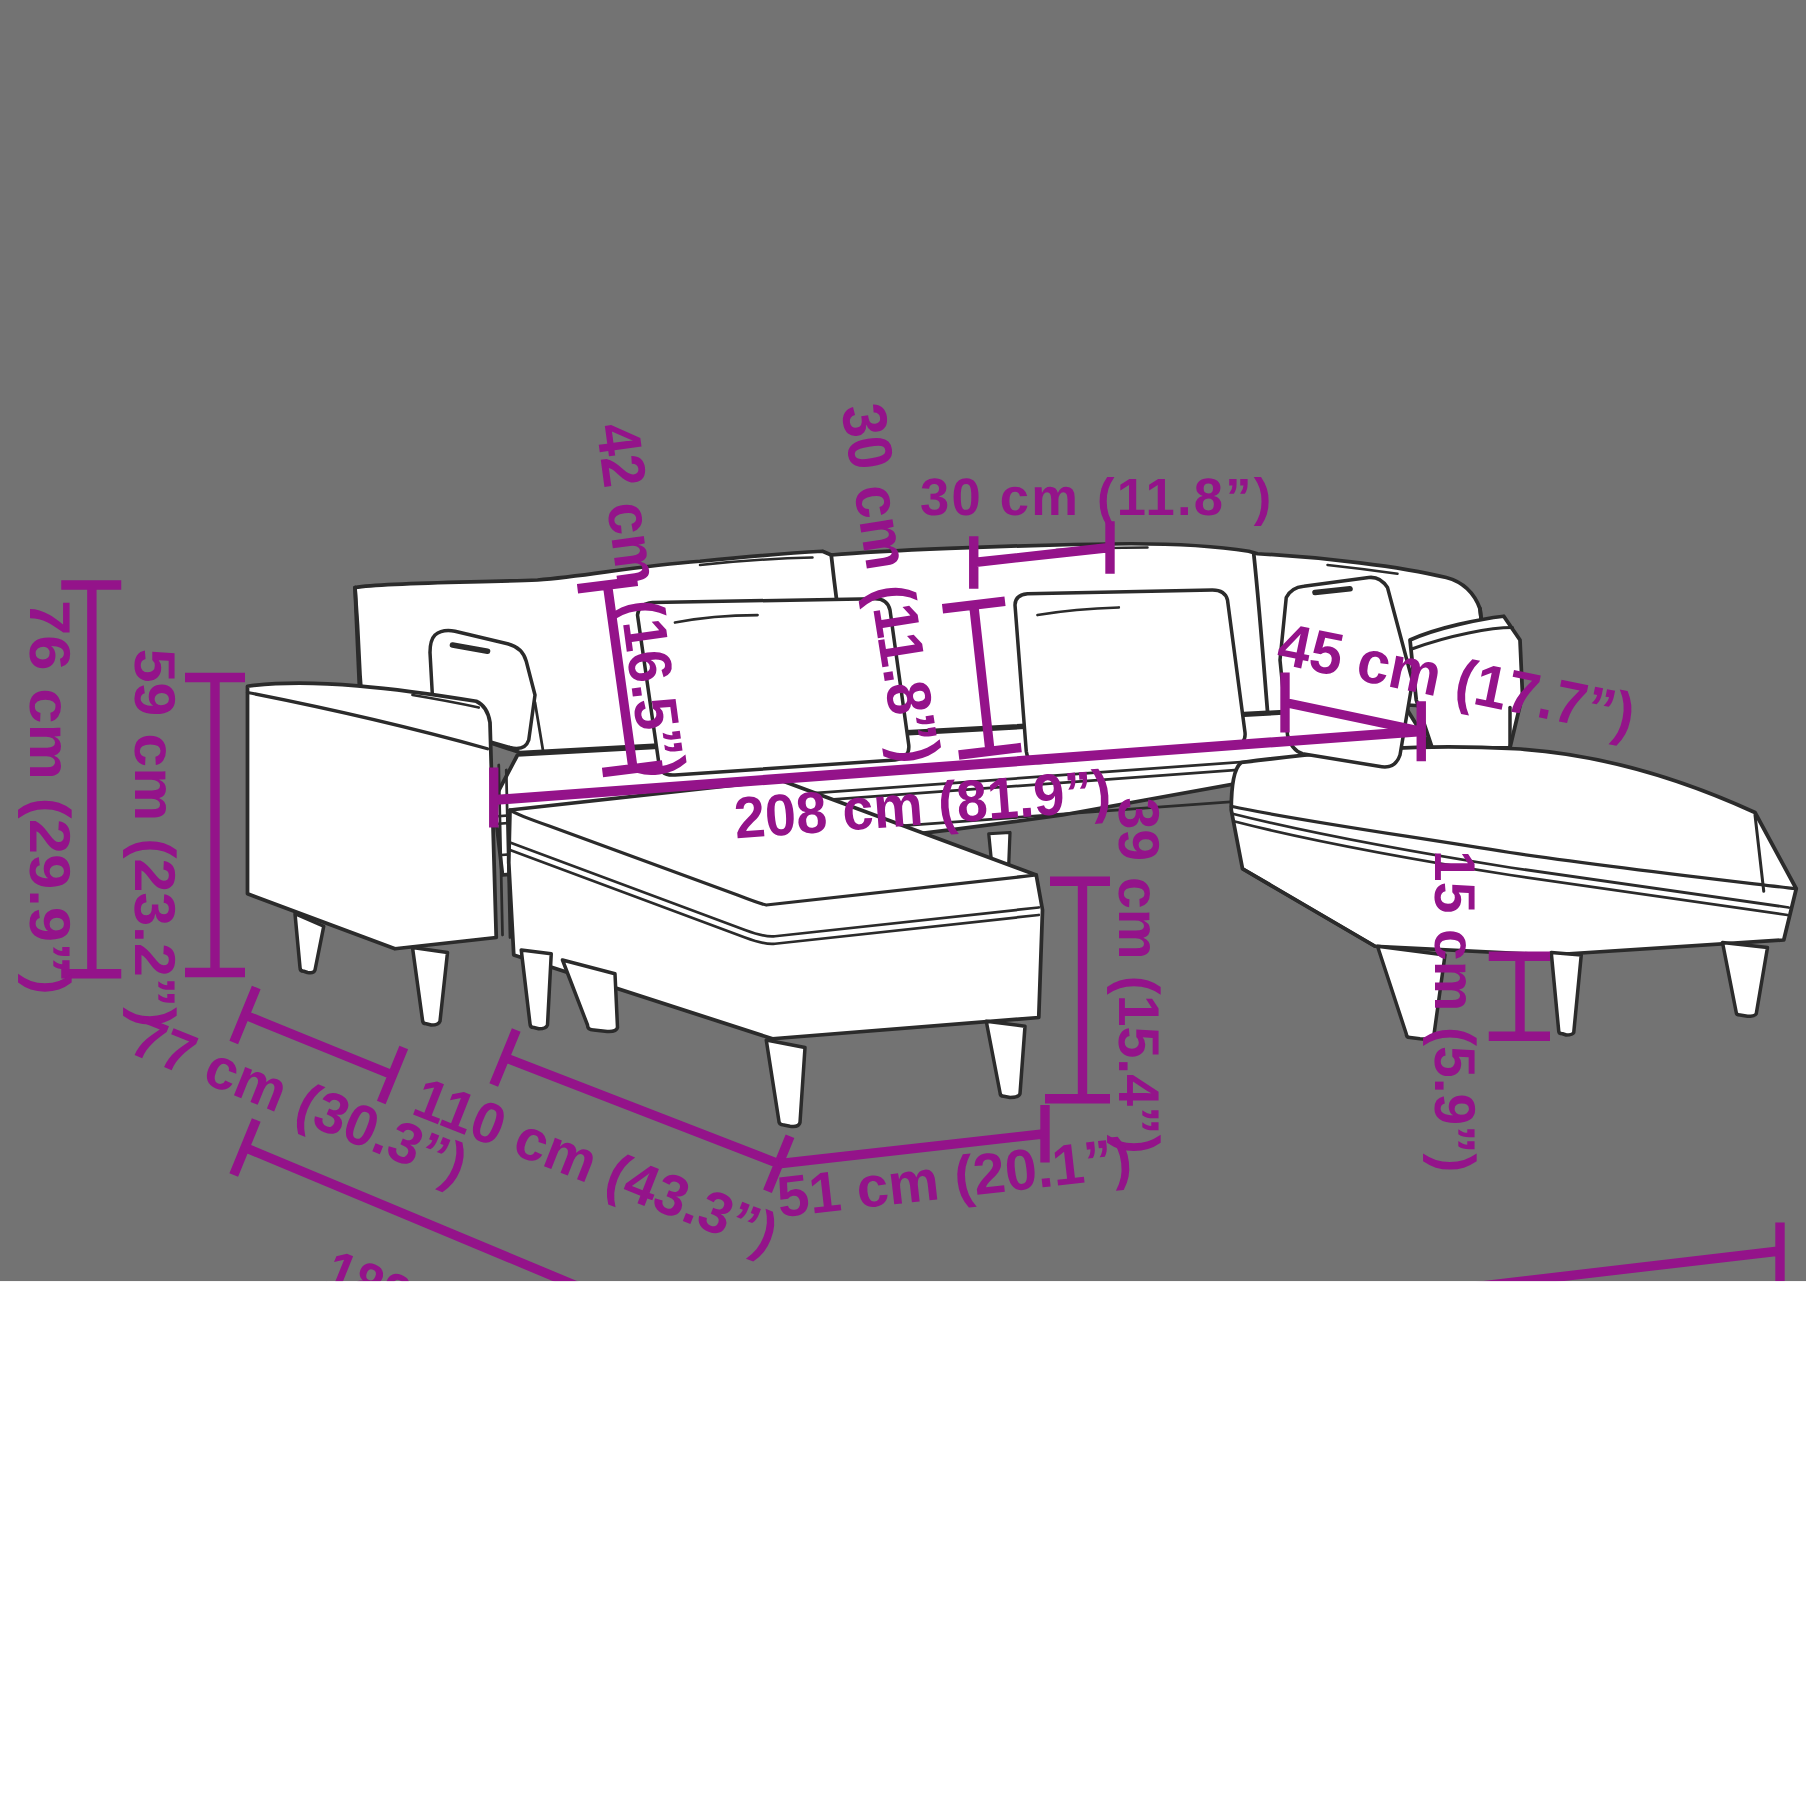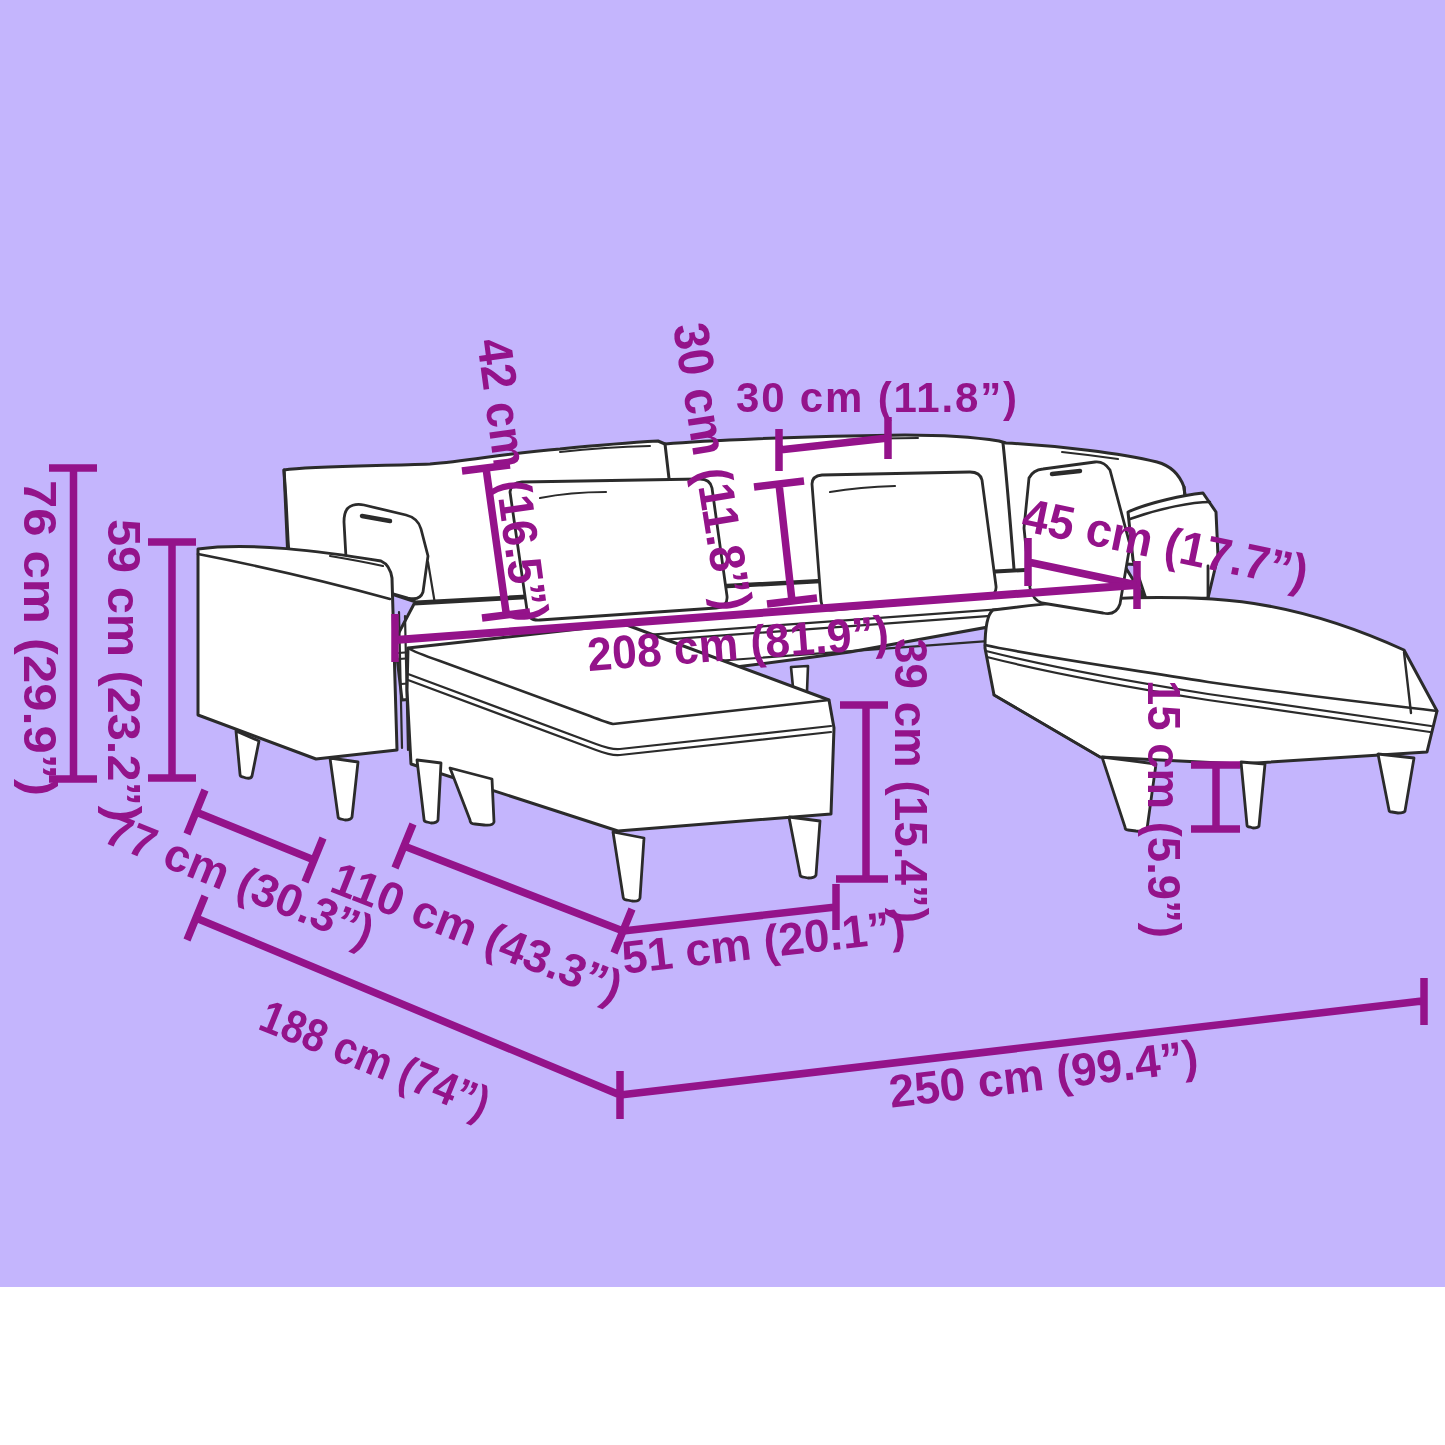--- a/index.html
+++ b/index.html
@@ -1,16 +1,16 @@
 <!DOCTYPE html>
 <html><head>
 <meta charset="utf-8">
 <style>
   html,body{margin:0;padding:0;background:#ffffff;}
-  .wrap{width:1445px;height:1287px;position:relative;background:#c4b5fd;overflow:hidden;}
+  .wrap{width:1445px;height:1025px;position:relative;background:#737373;overflow:hidden;}
   svg{display:block;}
   text{font-family:"Liberation Sans",sans-serif;font-weight:bold;fill:#94138a;}
 </style>
 </head>
 <body>
 <div class="wrap">
 <svg width="1445" height="1445" viewBox="0 0 1445 1445">
 <g fill="none" stroke="#2b2b2b" stroke-width="3" stroke-linecap="round" stroke-linejoin="round">
 
 <path fill="#ffffff" d="M284,470 C310,466 380,466 430,464 C470,461 506,453 560,449 C600,445 640,442 658,441 L665,444 C700,441 800,436 905,435 C950,435 980,438 999,441 L1006,443 C1060,446 1120,453 1157,462 C1172,466 1180,476 1184,487 L1193,568 L1126,564 L416,602 L288,560 Z"></path>

